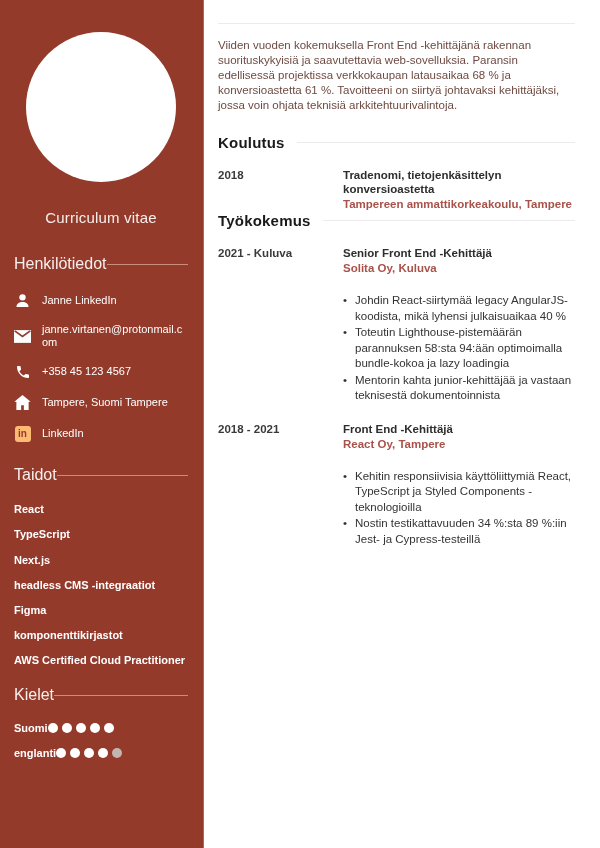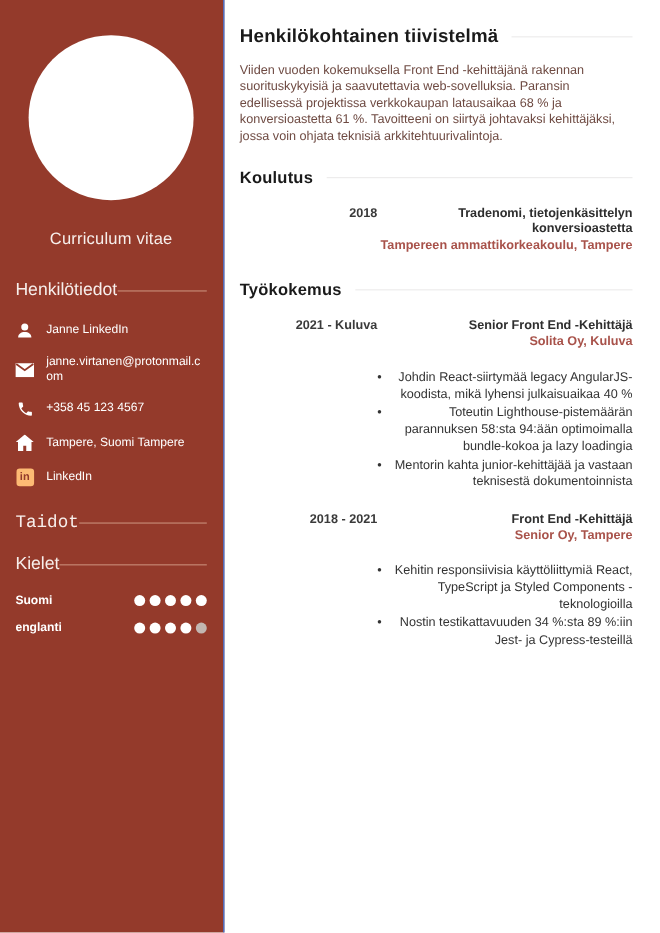--- a/index.html
+++ b/index.html
@@ -80,35 +80,34 @@
     background: #fdba74;
     border-radius: 3px;
     color: #943a2b;
     font-size: 10px;
     font-weight: 700;
     display: flex;
     align-items: center;
     justify-content: center;
     line-height: 1;
   }
-  .skills-section { margin-top: 24px; font-family: Liberation Mono, monospace; }
+  .skills-section { margin-top: 24px; }
   .skills-list { margin-top: 19px; }
   .skill-item {
     font-size: 11px;
     font-weight: 700;
     color: #ffffff;
     margin-bottom: 13px;
     line-height: 1.1;
   }
   .lang-section { margin-top: 20px; }
   .lang-list { margin-top: 18px; }
   .lang-row {
     display: flex;
     align-items: center;
-    justify-content: space-between;
     margin-bottom: 13px;
   }
   .lang-name { font-size: 11px; font-weight: 700; color: #ffffff; }
   .dots { display: flex; gap: 4px; }
   .dot { width: 10px; height: 10px; border-radius: 50%; display: inline-block; }
   .dot-filled { background: #ffffff; }
   .dot-empty { background: #c2b6b1; }
 
   
   .main {
@@ -135,25 +134,24 @@
   }
   .sub-heading h2 { font-size: 15px; }
   .summary-text {
     margin-top: 14px;
     font-size: 11.5px;
     line-height: 15px;
     color: #6e4a42;
     max-width: 356px;
   }
   .edu-section { margin-top: 21px; }
-  .work-section { margin-top: 24px; }
+  .work-section { }
   .entry {
     display: flex;
     margin-top: 17px;
-    text-align: right;
   }
   .entry-period {
     width: 125px;
     min-width: 125px;
     font-size: 11.5px;
     font-weight: 700;
     color: #3a3a3a;
     line-height: 14px;
   }
   .entry-body { flex: 1; }
@@ -249,20 +247,29 @@
         </div>
 
       </div>
     </div>
 
     <div class="skills-section">
       <div class="side-heading">
         <span>Taidot</span>
         <span class="rule"></span>
       </div>
+      <div class="skills-list">
+        <div class="skill-item">React</div>
+        <div class="skill-item">TypeScript</div>
+        <div class="skill-item">Next.js</div>
+        <div class="skill-item">headless CMS -integraatiot</div>
+        <div class="skill-item">Figma</div>
+        <div class="skill-item">komponenttikirjastot</div>
+        <div class="skill-item">AWS Certified Cloud Practitioner</div>
+      </div>
     </div>
 
     <div class="lang-section">
       <div class="side-heading">
         <span>Kielet</span>
         <span class="rule"></span>
       </div>
       <div class="lang-list">
         <div class="lang-row">
           <span class="lang-name">Suomi</span>
@@ -285,21 +292,20 @@
             </span>
         </div>
       </div>
     </div>
   </aside>
 
   <main class="main">
 
     <section>
       <div class="section-heading">
-        <h2>Henkilökohtainen tiivistelmä</h2>
         <span class="rule"></span>
       </div>
       <p class="summary-text">Viiden vuoden kokemuksella Front End -kehittäjänä rakennan suorituskykyisiä ja saavutettavia web-sovelluksia. Paransin edellisessä projektissa verkkokaupan latausaikaa 68 % ja konversioastetta 61 %. Tavoitteeni on siirtyä johtavaksi kehittäjäksi, jossa voin ohjata teknisiä arkkitehtuurivalintoja.</p>
     </section>
 
     <section class="edu-section">
       <div class="section-heading sub-heading">
         <h2>Koulutus</h2>
         <span class="rule"></span>
       </div>
@@ -337,21 +343,21 @@
               <span>Mentorin kahta junior-kehittäjää ja vastaan teknisestä dokumentoinnista</span>
             </div>
           </div>
         </div>
       </div>
 
       <div class="entry">
         <div class="entry-period">2018 - 2021</div>
         <div class="entry-body">
           <div class="entry-title">Front End -Kehittäjä</div>
-          <div class="entry-org">Senior Oy, Tampere</div>
+          <div class="entry-org">React Oy, Tampere</div>
           <div class="bullets">
             <div class="bullet">
               <span class="marker">•</span>
               <span>Kehitin responsiivisia käyttöliittymiä React, TypeScript ja Styled Components -teknologioilla</span>
             </div>
             <div class="bullet">
               <span class="marker">•</span>
               <span>Nostin testikattavuuden 34 %:sta 89 %:iin Jest- ja Cypress-testeillä</span>
             </div>
           </div>

